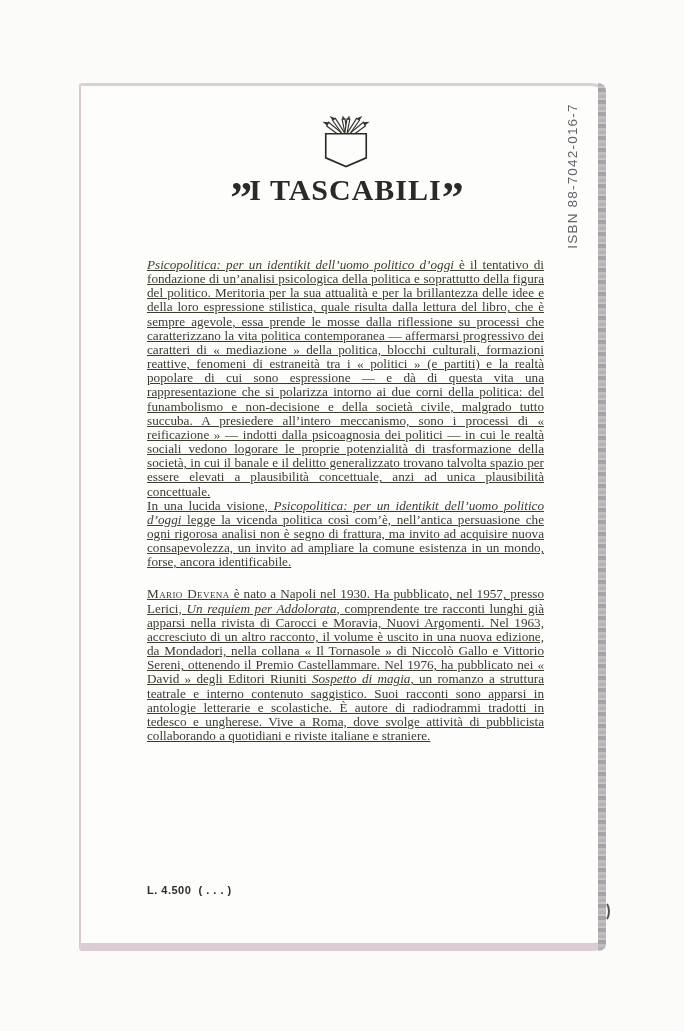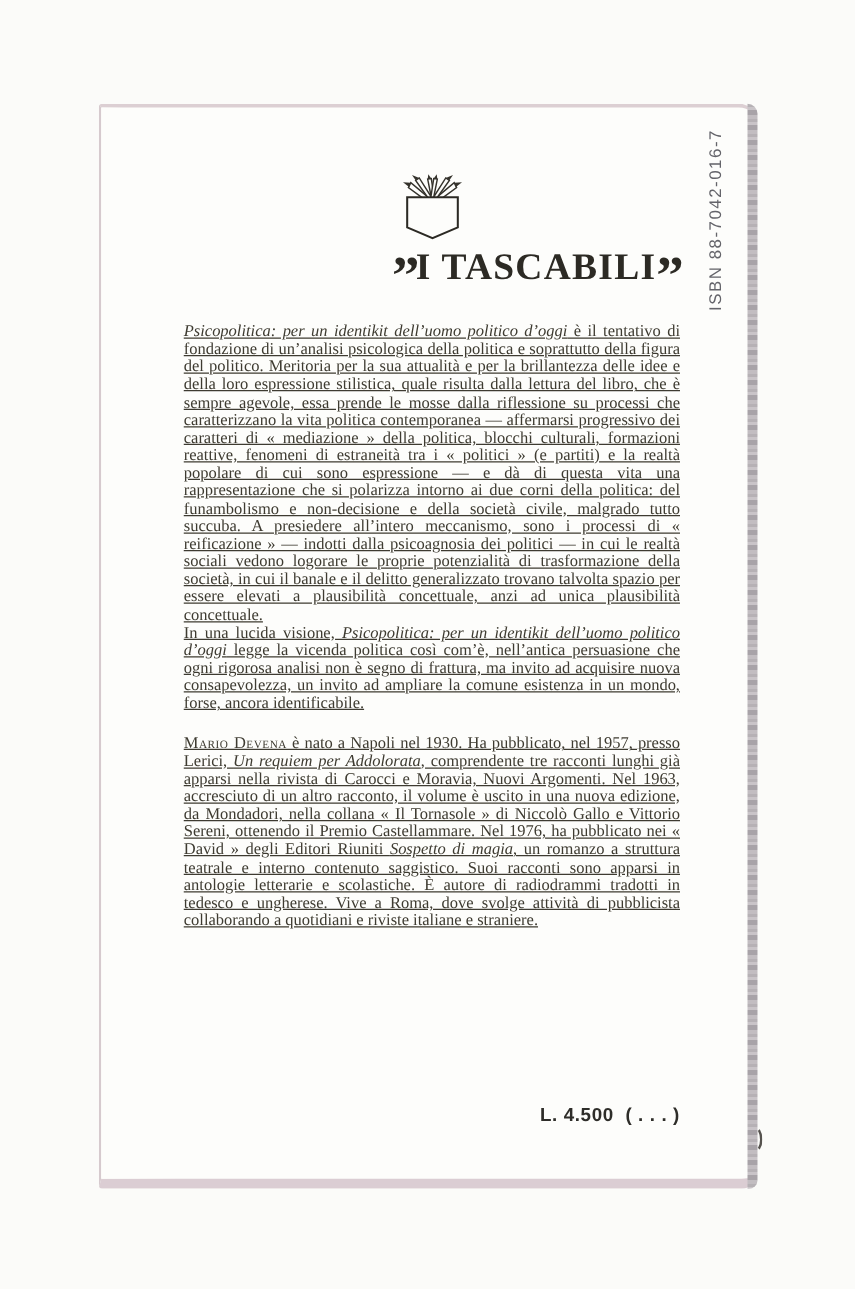--- a/index.html
+++ b/index.html
@@ -9,33 +9,33 @@
         background:#fdfdfb;box-sizing:border-box;
         border-top:3px solid #dccfd3;border-left:2px solid #d6cace;border-bottom:8px solid #dbcdd3;
         border-radius:3px 15px 13px 3px;}
   .right-edge{position:absolute;top:-3px;bottom:-8px;right:0;width:8px;
         background:repeating-linear-gradient(180deg,#b6b1b5 0 3px,#c9c4c8 3px 5px,#a8a3a8 5px 9px,#c2bdc1 9px 12px);
         border-radius:0 14px 12px 0;}
   .isbn{position:absolute;left:413px;top:81px;width:160px;height:18px;
         transform:rotate(-90deg);text-align:center;
         font-family:"Liberation Sans","DejaVu Sans",sans-serif;
         font-size:13.5px;letter-spacing:1.2px;color:#64646a;white-space:nowrap;}
-  .logo{position:absolute;left:66px;top:52px;width:397px;text-align:right;color:#35332c;}
+  .logo{position:absolute;left:66px;top:28px;width:397px;text-align:center;color:#35332c;}
   .logo svg{display:block;margin:0 auto 5px auto;}
   .series{font-weight:bold;font-size:30px;letter-spacing:1px;white-space:nowrap;color:#2c2a24;}
   .series .q{font-size:44px;line-height:0;vertical-align:-12px;letter-spacing:-3px;}
   .text-col{position:absolute;left:66px;top:172px;width:397px;
         font-size:13.2px;line-height:14.15px;text-align:justify;color:#3e3b31;text-decoration:underline;}
   .text-col p{margin:0;}
   .text-col p.bio{margin-top:18px;}
   .run-italic{font-style:italic;}
   .run-smallcaps{font-variant:small-caps;letter-spacing:0.4px;}
-  .price{position:absolute;left:66px;top:798px;width:397px;text-align:right;
+  .price{position:absolute;left:66px;top:798px;width:397px;text-align:left;
         font-family:"Liberation Sans","DejaVu Sans",sans-serif;
-        font-weight:bold;font-size:15px;letter-spacing:0.5px;color:#2e2d29;white-space:pre;}
+        font-weight:bold;font-size:11px;letter-spacing:0.5px;color:#2e2d29;white-space:pre;}
   .curl{position:absolute;right:-4px;top:815px;width:9px;height:17px;
         border:2.5px solid transparent;border-right-color:#55524e;border-radius:50%;}
 </style>
 </head>
 <body>
 
 <div class="scan">
   <div class="book">
 
     <div class="right-edge"></div>

